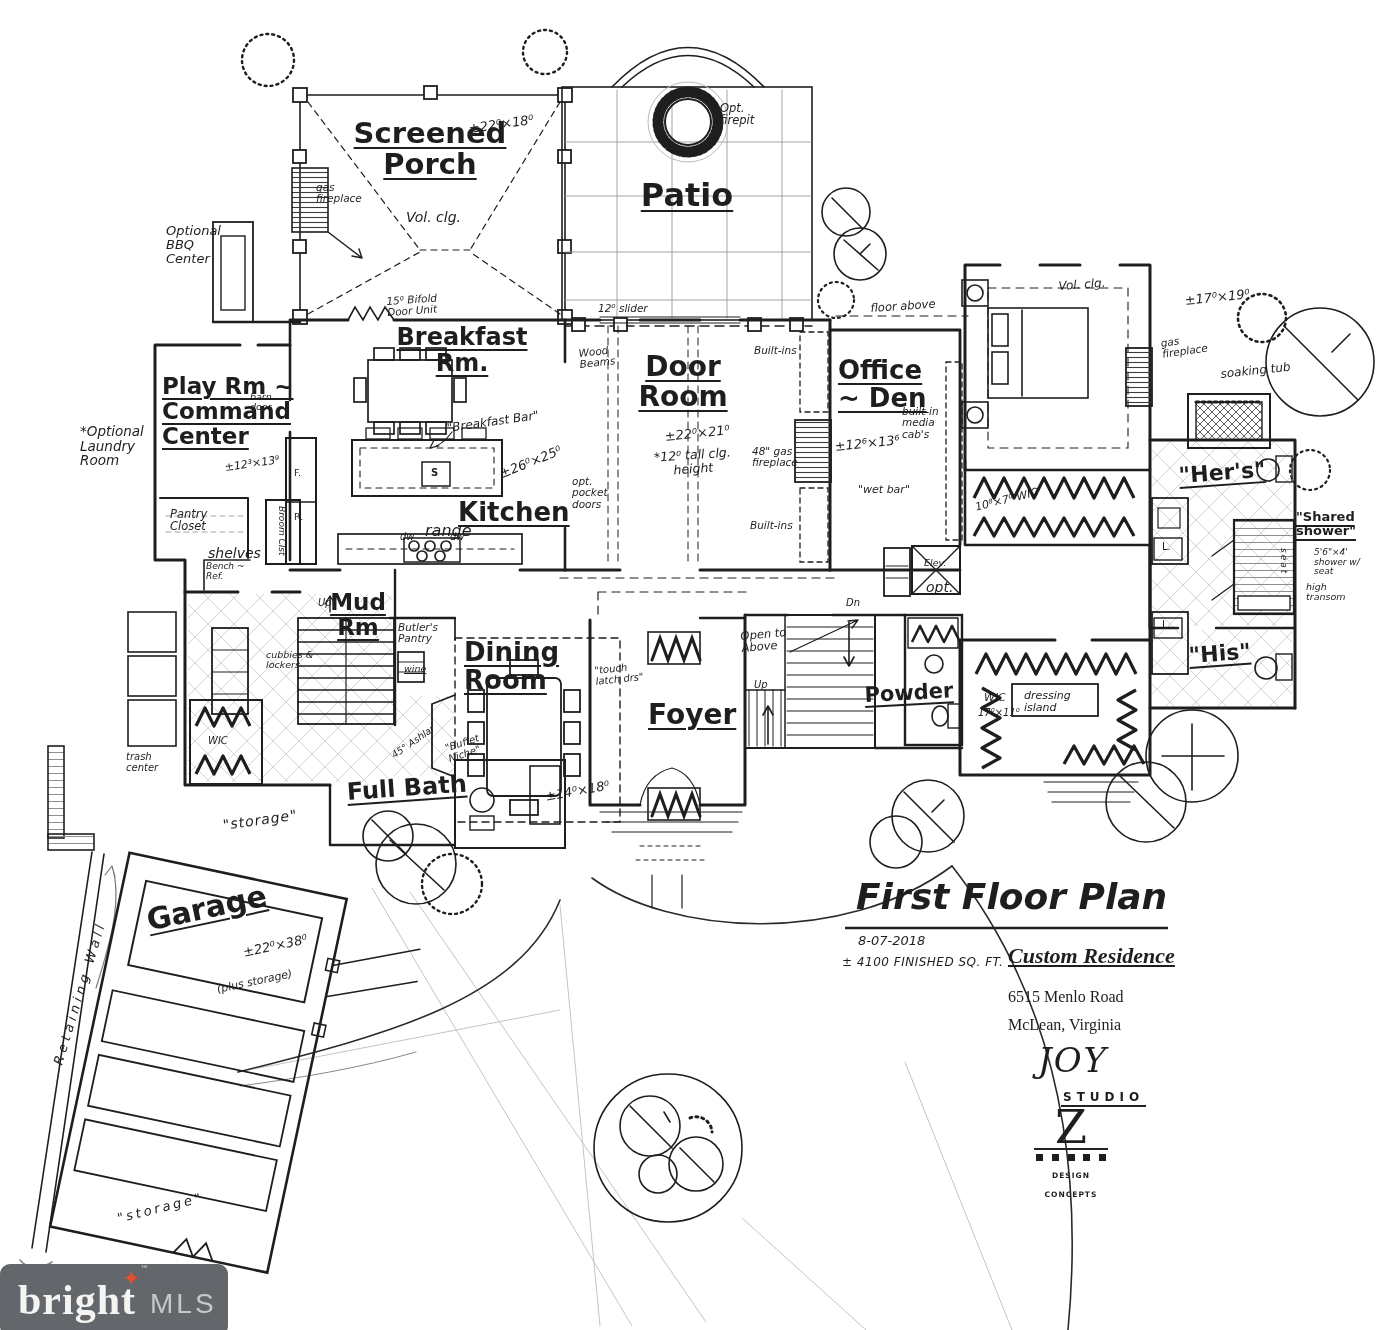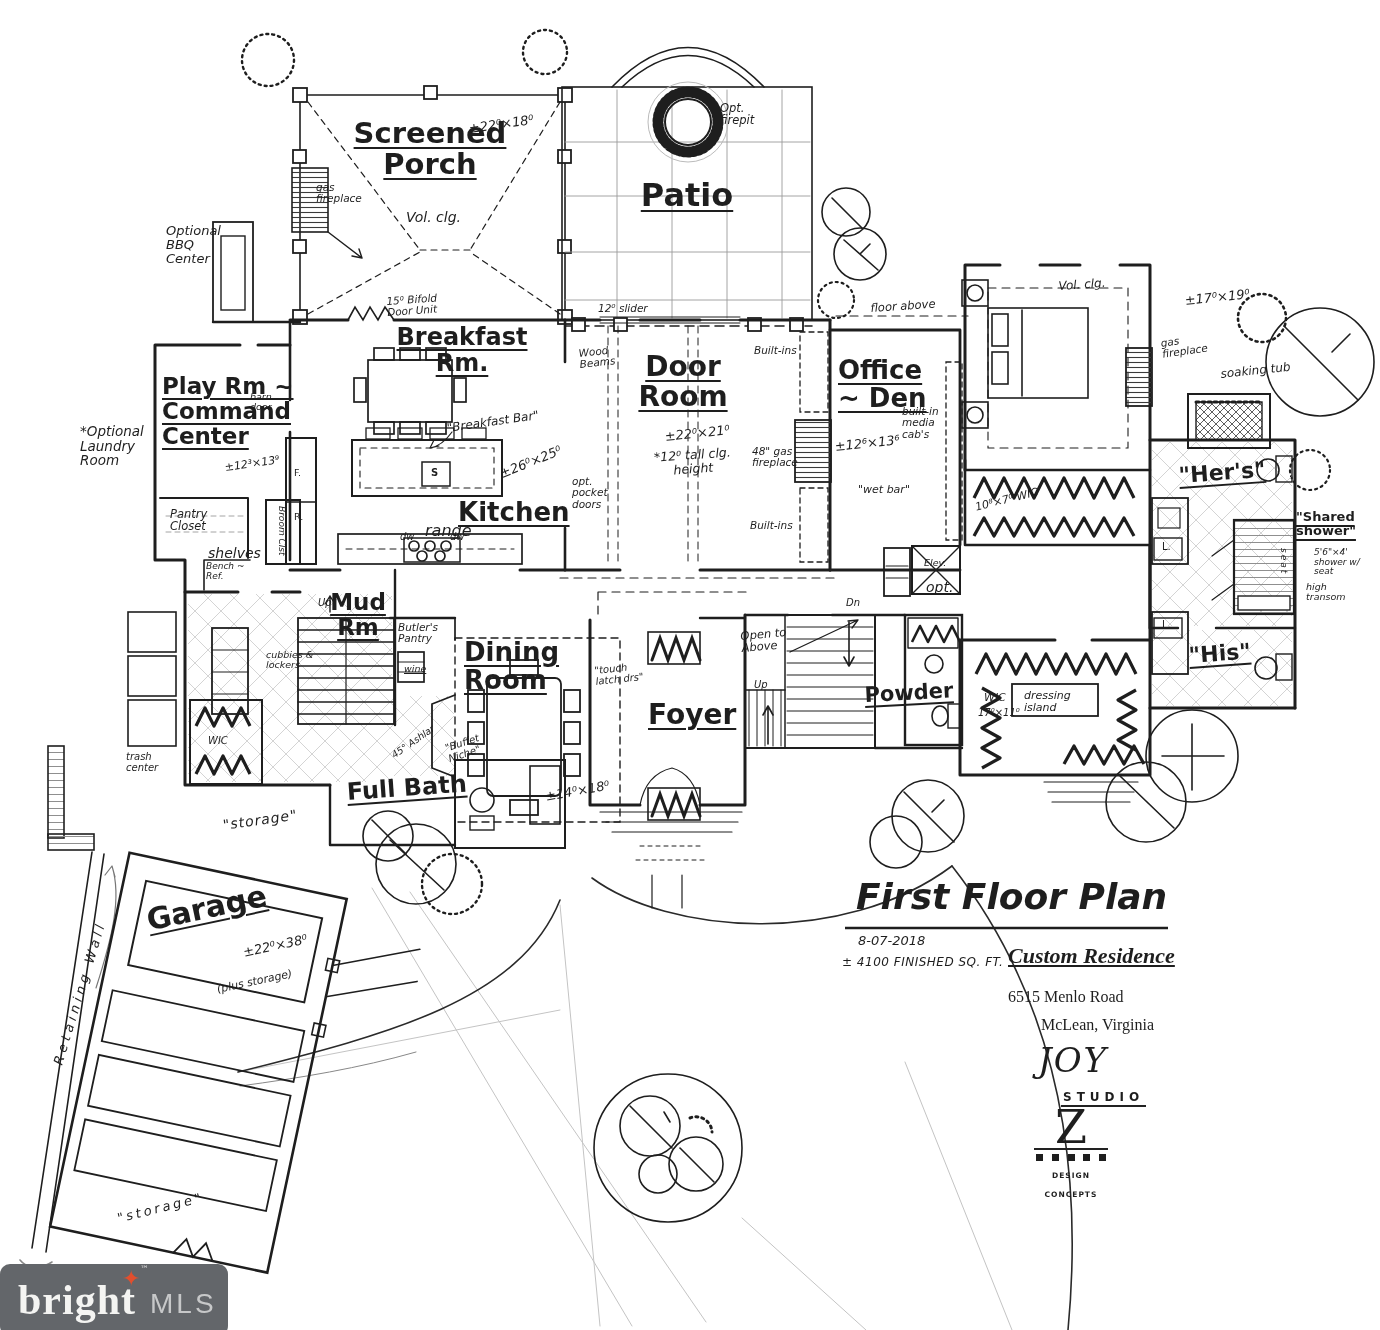--- a/index.html
+++ b/index.html
@@ -496,21 +496,21 @@
 <div class="lbl hw" style="left:242px;top:946px;font-size:13px;transform:rotate(-12deg);">±22⁰×38⁰</div>
 <div class="lbl hw" style="left:216px;top:984px;width:78px;font-size:11px;transform:rotate(-12deg);">(plus storage)</div>
 <div class="lbl hw" style="left:116px;top:1212px;font-size:13px;transform:rotate(-14deg);letter-spacing:3px;">"storage"</div>
 <div class="lbl hw ctr" style="left:-12px;top:986px;width:184px;font-size:13px;transform:rotate(-73deg);transform-origin:center;letter-spacing:4px;">Retaining Wall</div>
 
 <div class="lbl" style="left:856px;top:878px;font-size:36px;font-weight:bold;font-style:italic;">First Floor Plan</div>
 <div class="lbl hw" style="left:858px;top:934px;font-size:13px;">8-07-2018</div>
 <div class="lbl hw" style="left:842px;top:956px;font-size:12px;letter-spacing:0.5px;">± 4100 FINISHED SQ. FT.</div>
 <div class="lbl titleblock-serif" style="left:1008px;top:944px;font-size:22px;font-weight:bold;font-style:italic;text-decoration:underline;">Custom Residence</div>
 <div class="lbl titleblock-serif" style="left:1008px;top:988px;font-size:16px;">6515 Menlo Road</div>
-<div class="lbl titleblock-serif" style="left:1008px;top:1016px;font-size:16px;margin-left:33px;">McLean, Virginia</div>
+<div class="lbl titleblock-serif" style="left:1008px;top:1016px;font-size:16px;">McLean, Virginia</div>
 
 <div class="joy">JOY</div>
 <div class="studioz">
   <span class="st">STUDIO</span>
   <span class="z">Z</span>
   <span class="sqrow">
         <span class="sq"></span>
         <span class="sq"></span>
         <span class="sq"></span>
         <span class="sq"></span>

